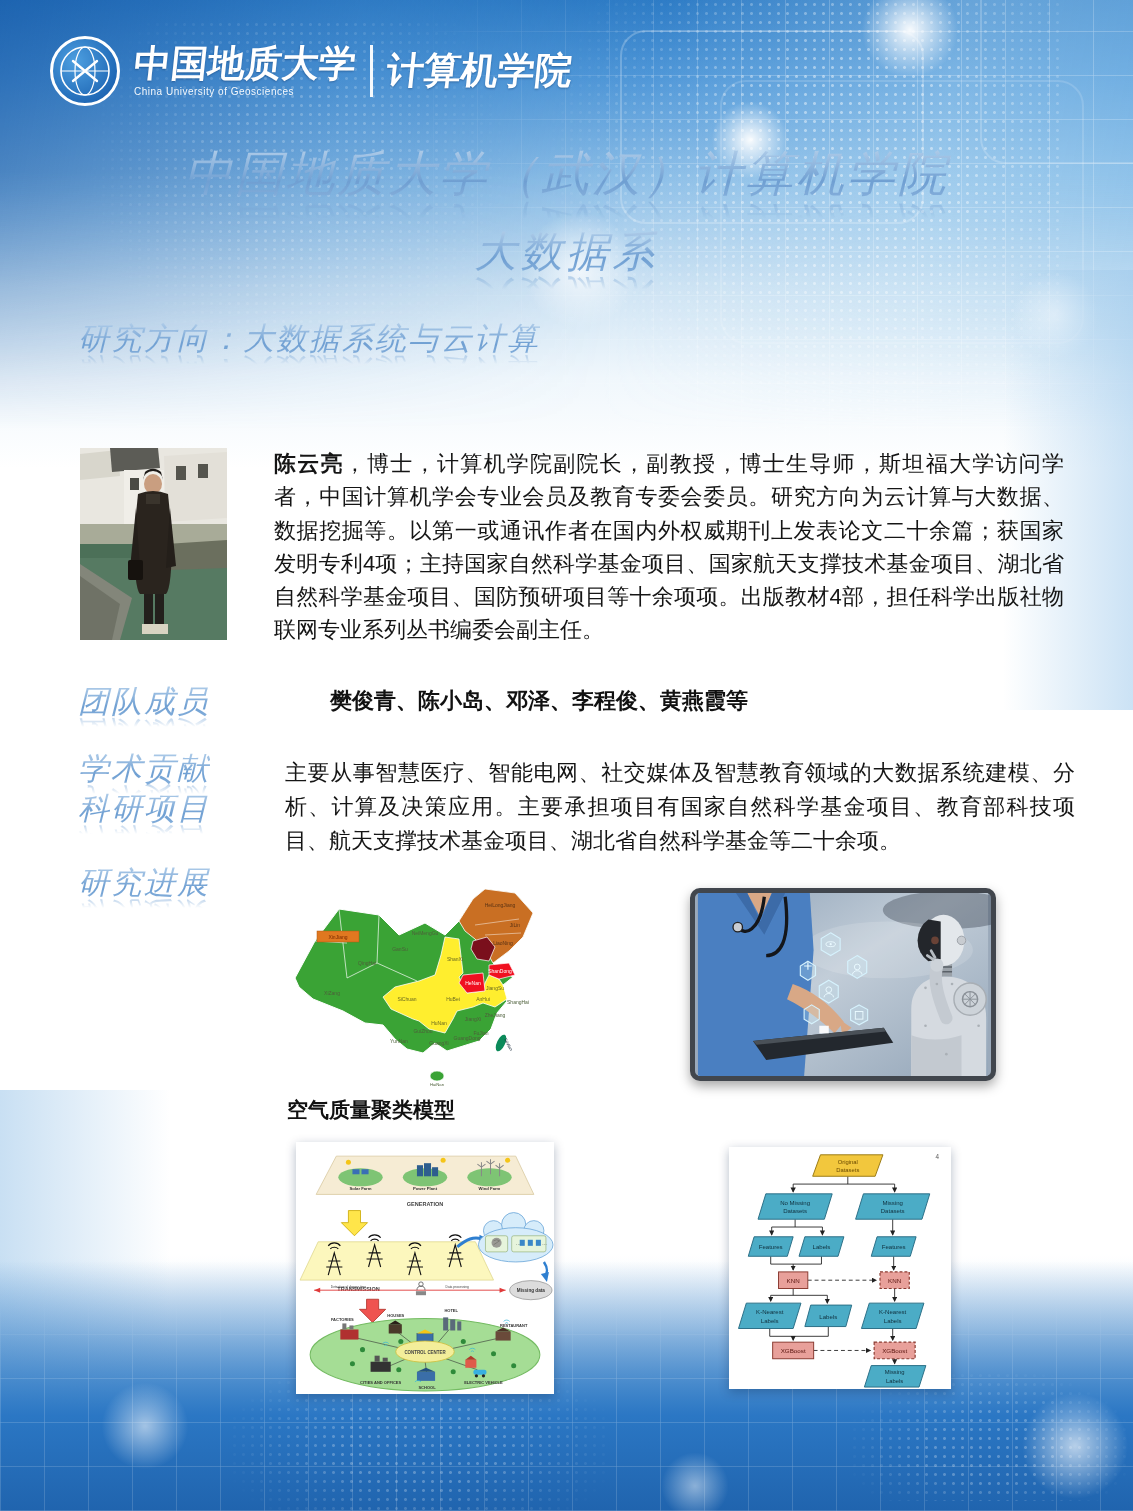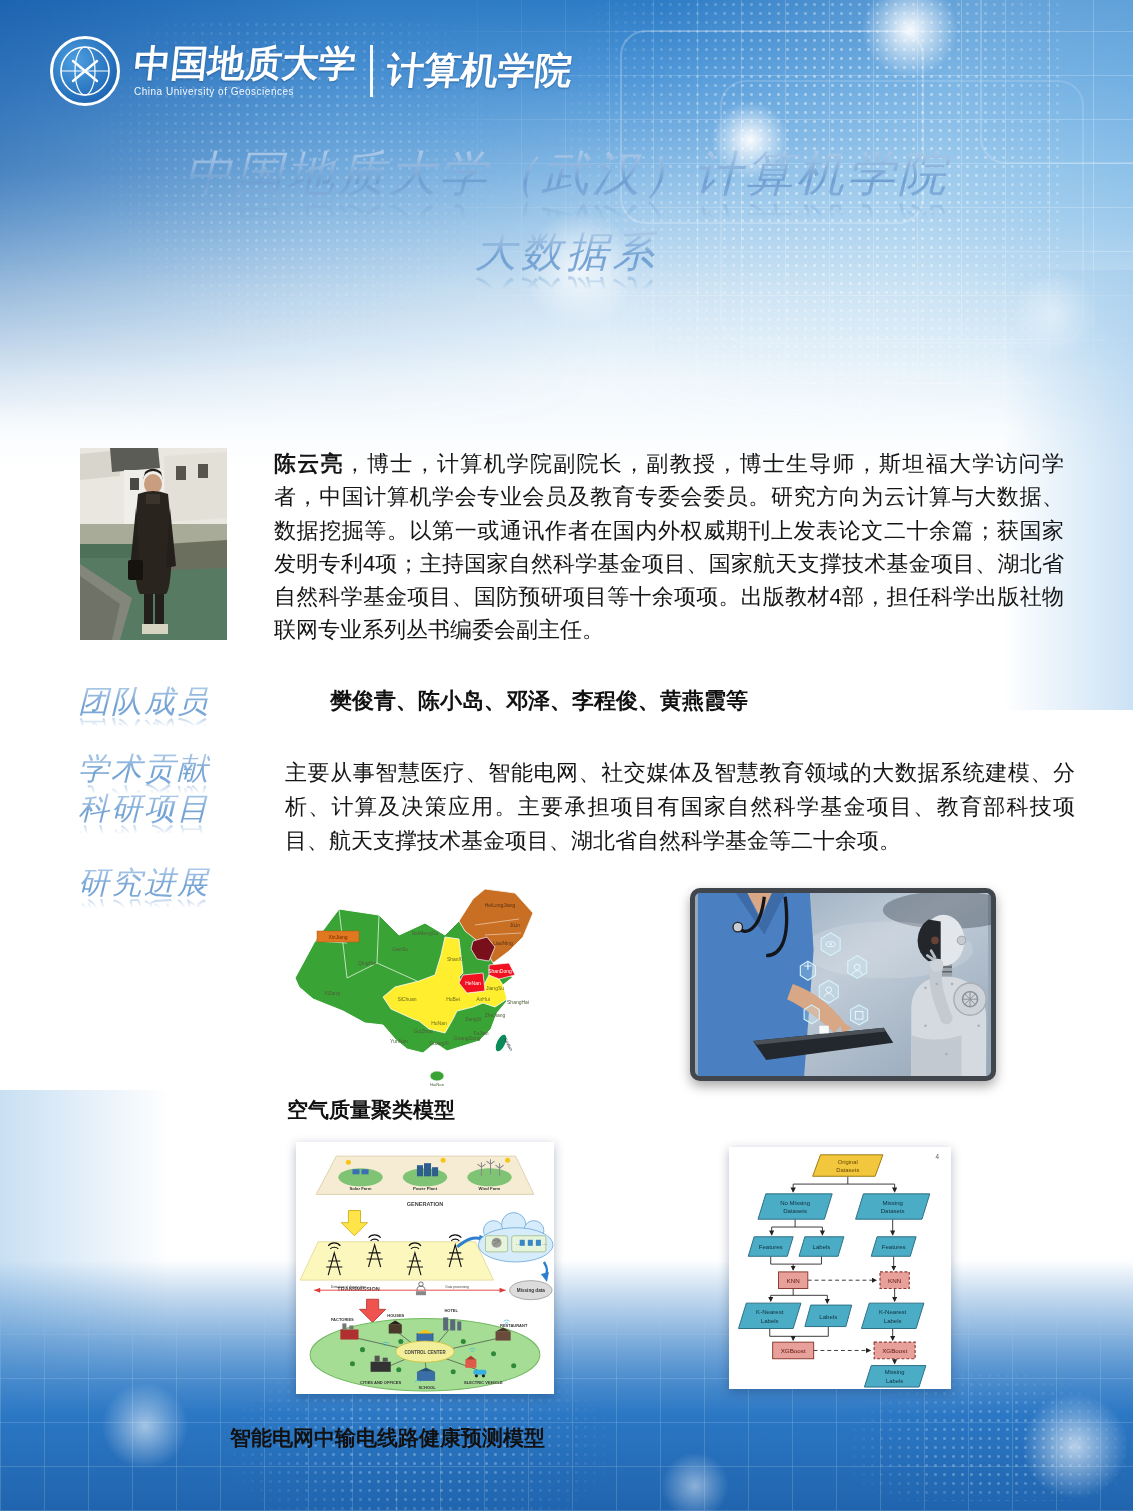--- a/index.html
+++ b/index.html
@@ -131,20 +131,21 @@
       <span class="uni-cn">中国地质大学</span>
       <span class="uni-en">China University of Geosciences</span>
     </div>
     <div class="logo-divider"></div>
     <span class="college-cn">计算机学院</span>
   </div>
 
   <div class="abs title-main blue-grad refl">中国地质大学（武汉）计算机学院</div>
   <div class="abs title-sub blue-grad refl">大数据系</div>
 
+  <div class="abs sec-h blue-grad refl" style="top:318px;left:78px;">研究方向：大数据系统与云计算</div>
 
   <div class="abs photo">
     <svg class="svg-fill" viewBox="0 0 147 192">
       <rect width="147" height="192" fill="#dfe0da"></rect>
       <rect x="0" y="0" width="147" height="98" fill="#e9e7e0"></rect>
       <path d="M0,6 L38,2 L40,28 L0,32 Z" fill="#d8d6cc"></path>
       <path d="M30,0 L78,0 L80,20 L32,24 Z" fill="#5c5c56"></path>
       <rect x="44" y="22" width="40" height="54" fill="#f0eee8"></rect>
       <rect x="50" y="30" width="9" height="12" fill="#4a4a44"></rect>
       <rect x="66" y="30" width="9" height="12" fill="#4a4a44"></rect>
@@ -502,15 +503,14 @@
       <text x="62" y="211.5" font-size="6.4" fill="#5a1510" text-anchor="middle">XGBoost</text>
       <rect x="145" y="200" width="42" height="17" fill="#e8a09a" stroke="#8a3a30" stroke-width="1.2" stroke-dasharray="3,2"></rect>
       <text x="166" y="211.5" font-size="6.4" fill="#5a1510" text-anchor="middle">XGBoost</text>
 
       <polygon points="142,224 198,224 191,246 135,246" fill="#4bacc6" stroke="#2a6e86" stroke-width="1"></polygon>
       <text x="166" y="233" font-size="6" fill="#10303e" text-anchor="middle">Missing</text>
       <text x="166" y="241.5" font-size="6" fill="#10303e" text-anchor="middle">Labels</text>
     </svg>
   </div>
 
-  <div class="abs caption" style="top:1424px;left:230px;width:410px;">智能电网中输电线路健康预测模型</div>
 
 </div>
 
 </body></html>

